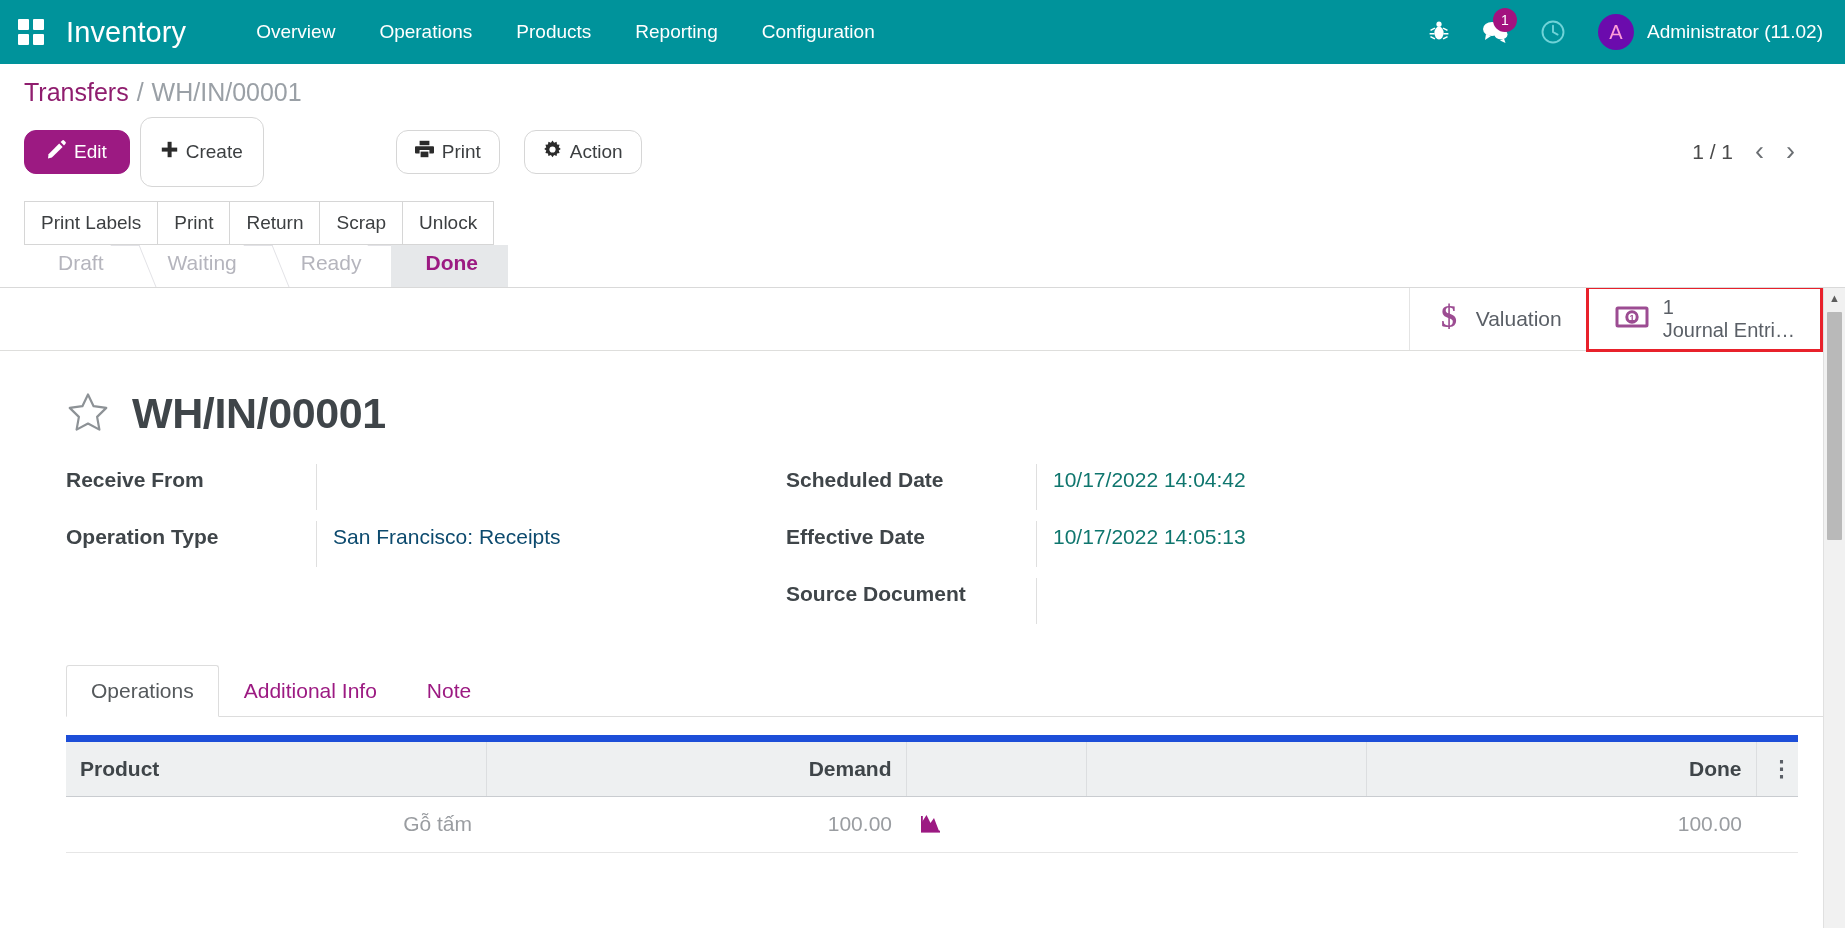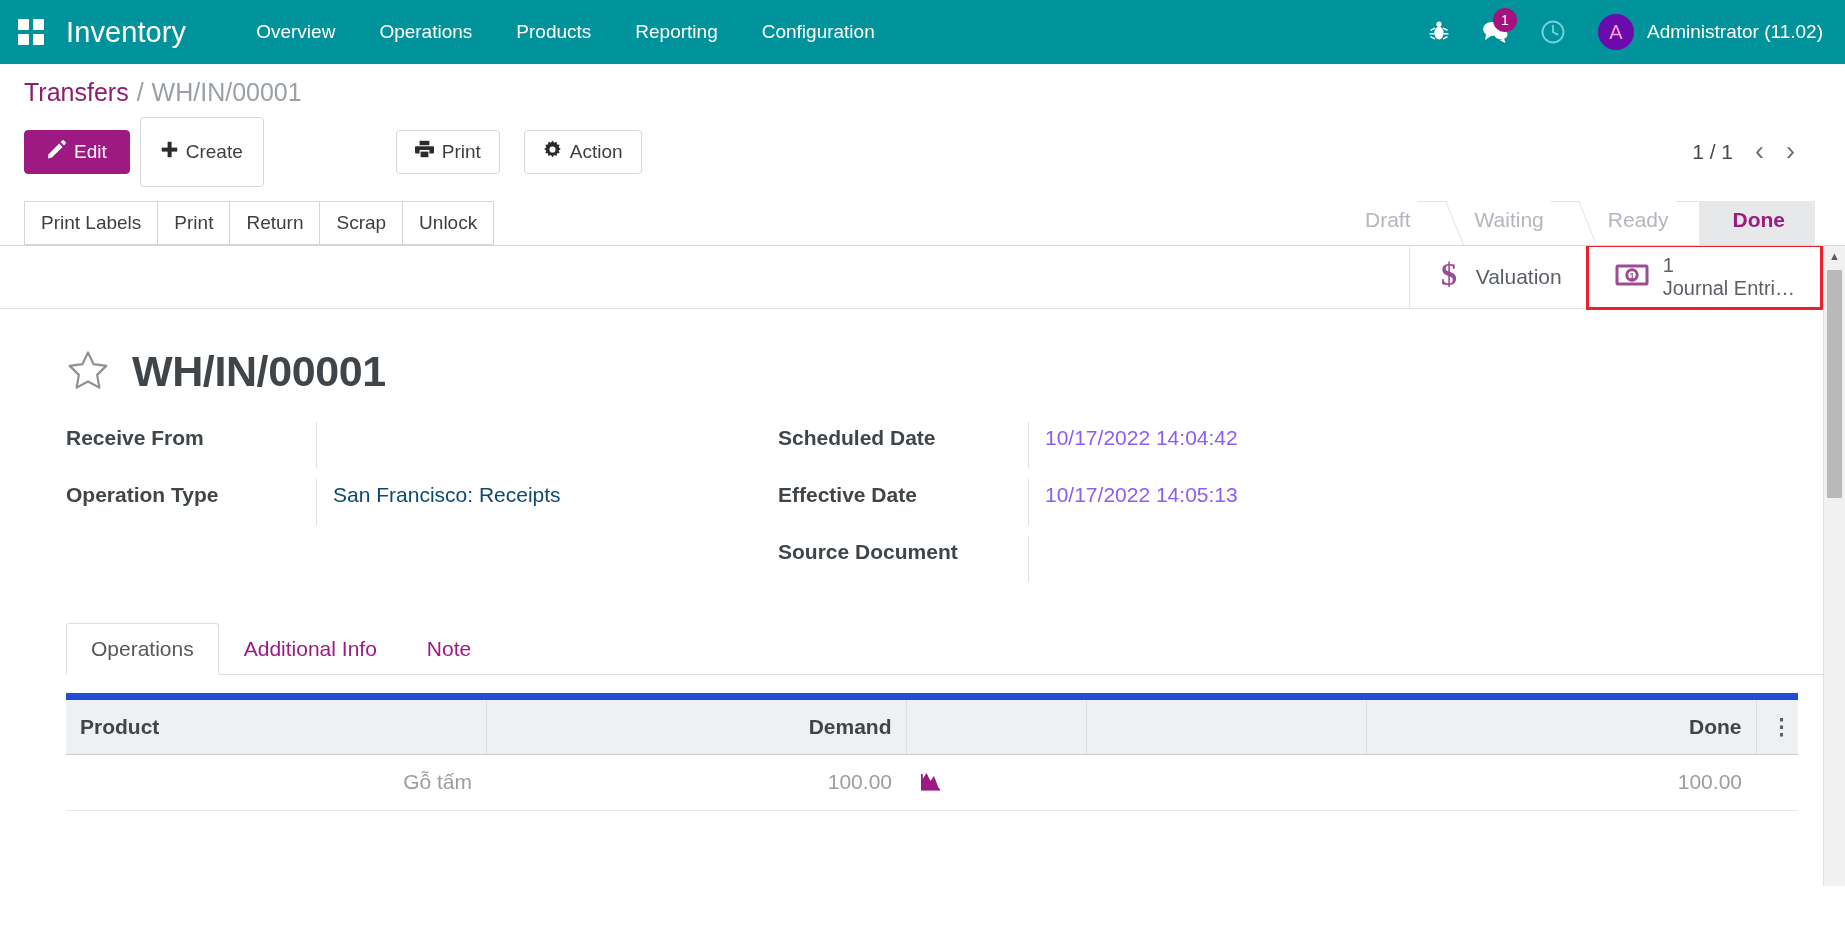--- a/index.html
+++ b/index.html
@@ -88,21 +88,21 @@
   .btn {
     font-family: "Liberation Sans", sans-serif;
     font-size: 19px;
     border: 1px solid #d6d6d6;
     background: #ffffff;
     color: #3c3f41;
     padding: 9px 18px;
     cursor: pointer;
     white-space: nowrap;
     display: inline-flex; align-items: center; gap: 8px;
-    border-radius: 4px;
+    border-radius: 12px;
     line-height: 1.25;
   }
   .btn-edit {
     background: #9c1a82;
     border-color: #9c1a82;
     color: #ffffff;
     padding: 9px 22px;
   }
   .btn-create { margin-left: 10px; padding: 22px 20px; }
   .btn-group-right { margin-left: 132px; display: flex; gap: 24px; }
@@ -116,20 +116,21 @@
     font-size: 27px; color: #6b6f73; cursor: pointer;
     line-height: 1; user-select: none;
   }
 
   
   .statusbar-row {
     display: flex; align-items: stretch;
     padding: 14px 0 0 24px;
     border-bottom: 1px solid #d9d9d9;
     min-height: 58px;
+    flex-direction: column;
   }
   .sb-buttons { display: flex; align-items: flex-start; }
   .sb-buttons .btn { border-radius: 0; margin-right: -1px; padding: 9px 16px; }
   .sb-spacer { flex: 1 1 auto; }
   .statusbar {
     display: flex; align-items: stretch;
     padding-right: 30px;
   }
   .stage {
     position: relative;
@@ -215,37 +216,37 @@
     font-size: 43px;
     font-weight: bold;
     color: #3f4549;
     letter-spacing: -.4px;
   }
 
   
   .groups {
     display: flex;
     padding: 26px 0 0 66px;
-    gap: 0px;
+    gap: 8px;
   }
   .grp { width: 712px; }
   .grp.right { width: 700px; }
   .field-row { display: flex; align-items: flex-start; min-height: 57px; }
   .f-label {
     width: 250px;
     font-size: 21px;
     font-weight: bold;
     color: #3f4549;
     padding-top: 4px;
     white-space: nowrap;
   }
   .f-value {
     flex: 1;
     font-size: 21px;
-    color: #8b5cf6;
+    color: #0f766e;
     border-left: 1px solid #dfdfdf;
     padding: 4px 0 4px 16px;
     min-height: 46px;
   }
   .f-value.link { color: #0c4a6e; cursor: pointer; }
 
   
   .notebook { padding: 30px 0 0 66px; }
   .tabs { display: flex; border-bottom: 1px solid #dddddd; }
   .tab {

